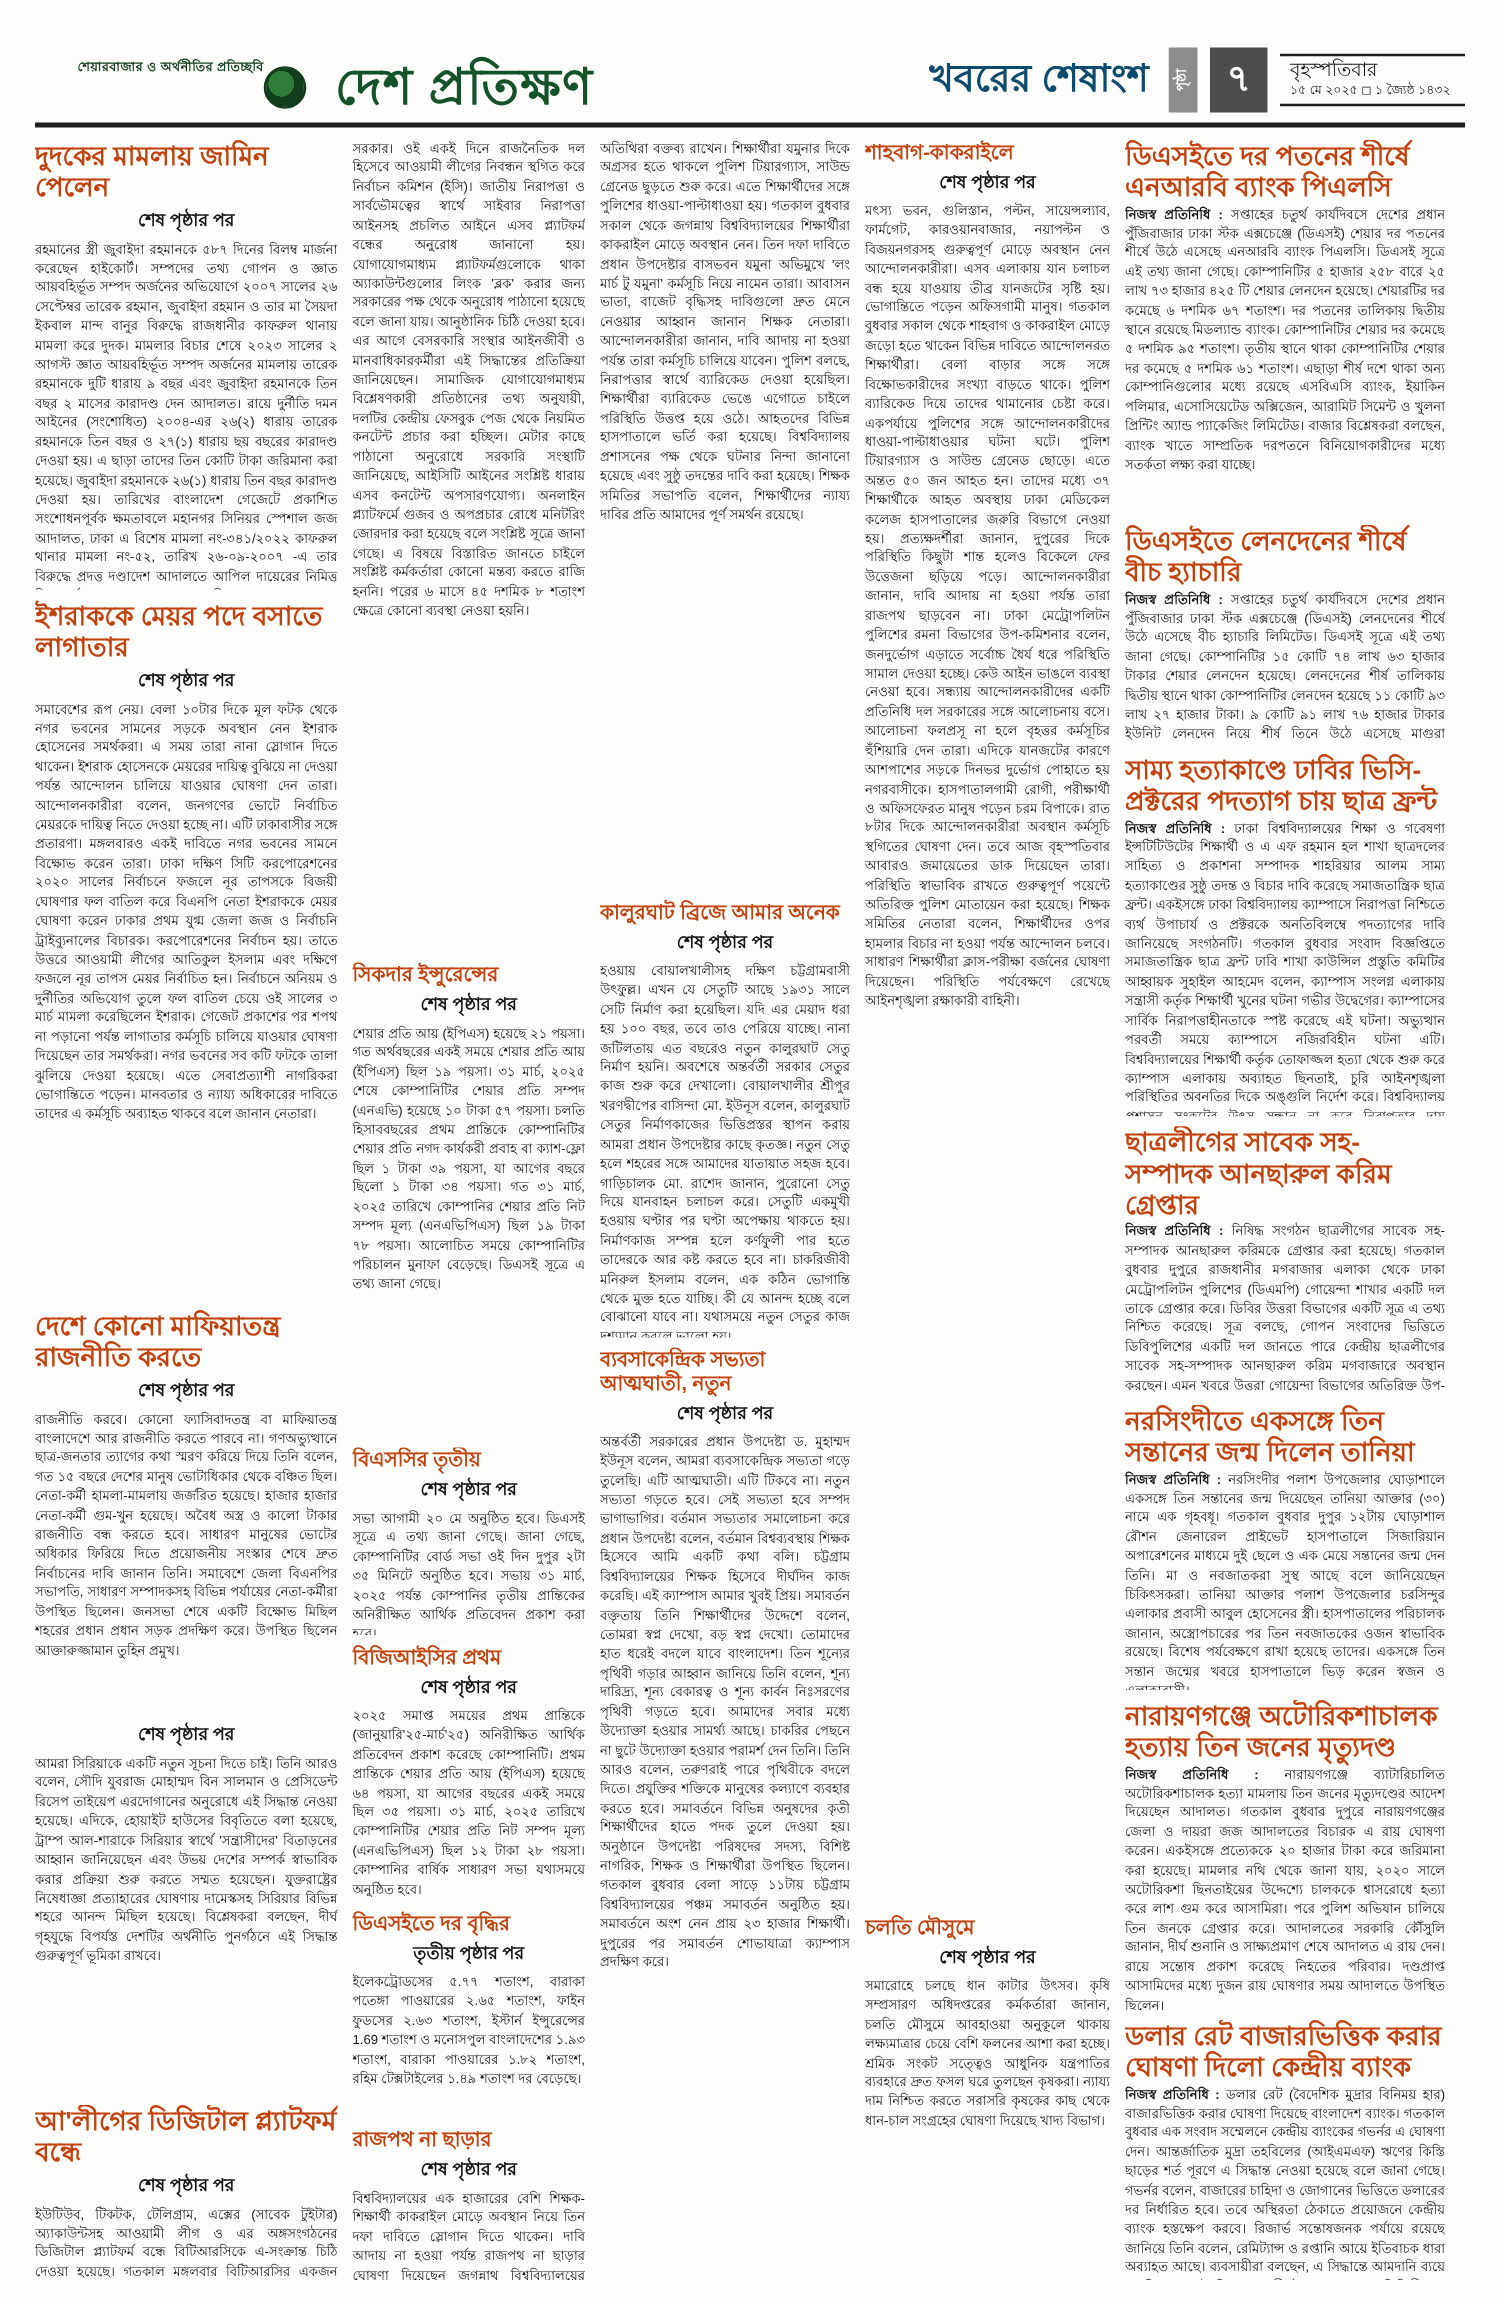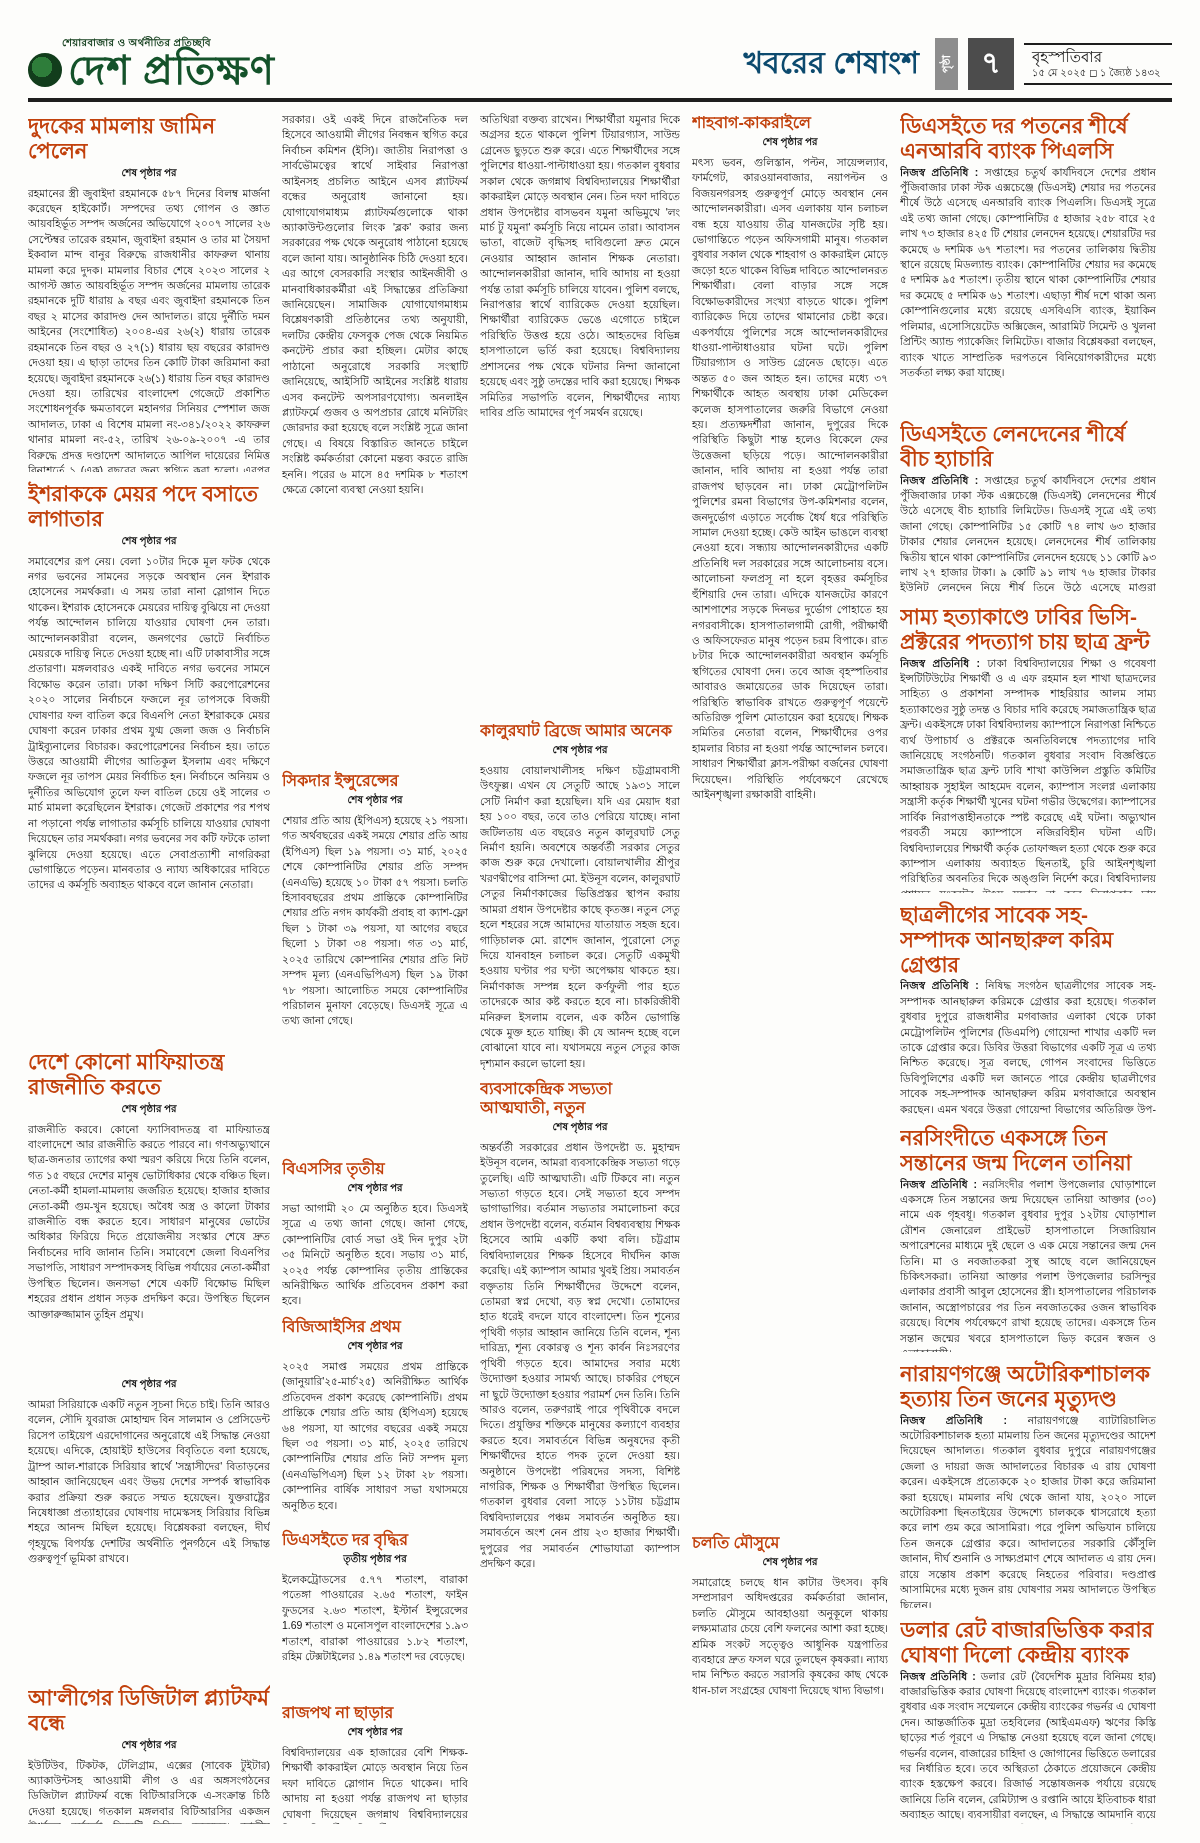--- a/index.html
+++ b/index.html
@@ -3,23 +3,23 @@
 <meta charset="utf-8">
 <style>
   html,body{margin:0;padding:0;}
   body{
     width:1200px;height:1843px;overflow:hidden;background:#fdfdfb;color:#121212;
     font-family:"Liberation Sans","DejaVu Sans",sans-serif;
   }
   .page{padding:18px 28px 6px 28px;box-sizing:border-box;}
   
   .masthead{display:flex;justify-content:space-between;align-items:flex-end;height:72px;}
-  .brand{display:flex;flex-direction:column;line-height:1;}
+  .brand{display:flex;flex-direction:row;line-height:1;text-align:center;}
   .tagline{font-size:10px;font-weight:700;color:#16401f;letter-spacing:.4px;margin:0 0 2px 34px;}
-  .logo-row{display:flex;align-items:center;gap:6px;}
+  .logo-row{display:flex;align-items:center;gap:23px;}
   .emblem{width:30px;height:30px;border-radius:50%;background:radial-gradient(circle at 40% 40%, #2e7d3a 0 40%, #123d1c 41% 100%);border:2px solid #123d1c;flex:0 0 auto;}
   .logo-text{font-size:40px;font-weight:800;color:#14522a;letter-spacing:1px;}
   .mast-right{display:flex;align-items:center;gap:10px;}
   .section-title{font-size:30px;font-weight:800;color:#0c4a6e;margin-right:6px;white-space:nowrap;}
   .page-strip{
     writing-mode:vertical-rl;transform:rotate(180deg);
     background:#8d8d8d;color:#fff;font-size:11px;font-weight:700;
     padding:4px 2px;height:44px;display:flex;align-items:center;justify-content:center;
   }
   .page-num{
@@ -30,21 +30,21 @@
   .day{font-size:15px;font-weight:400;margin:0;line-height:1.1;}
   .date{font-size:10px;margin:1px 0 0 0;line-height:1.2;}
   .rule{height:4px;background:#1e1e1e;margin:8px 0 10px 0;}
   
   #columns{display:flex;gap:12px;height:1712px;overflow:hidden;}
   .col{overflow:hidden;flex:0 0 auto;}
   .article{overflow:hidden;margin:0 0 8px 0;}
   .hl{font-weight:800;text-align:left;margin:2px 0 1px 0;line-height:1.18;color:#c2410c;}
   .h-lg{font-size:21px;}
   .h-md{font-size:16px;}
-  .kicker{font-size:10px;font-weight:700;text-align:center;margin:0 0 4px 0;}
+  .kicker{font-size:14px;font-weight:700;text-align:center;margin:0 0 4px 0;}
   .body{font-size:10.5px;line-height:1.47;text-align:justify;margin:0;word-break:break-word;}
   .byline{font-weight:800;}
 </style>
 </head>
 <body>
 
 <div class="page">
 
   <header class="masthead">
     <div class="brand">

